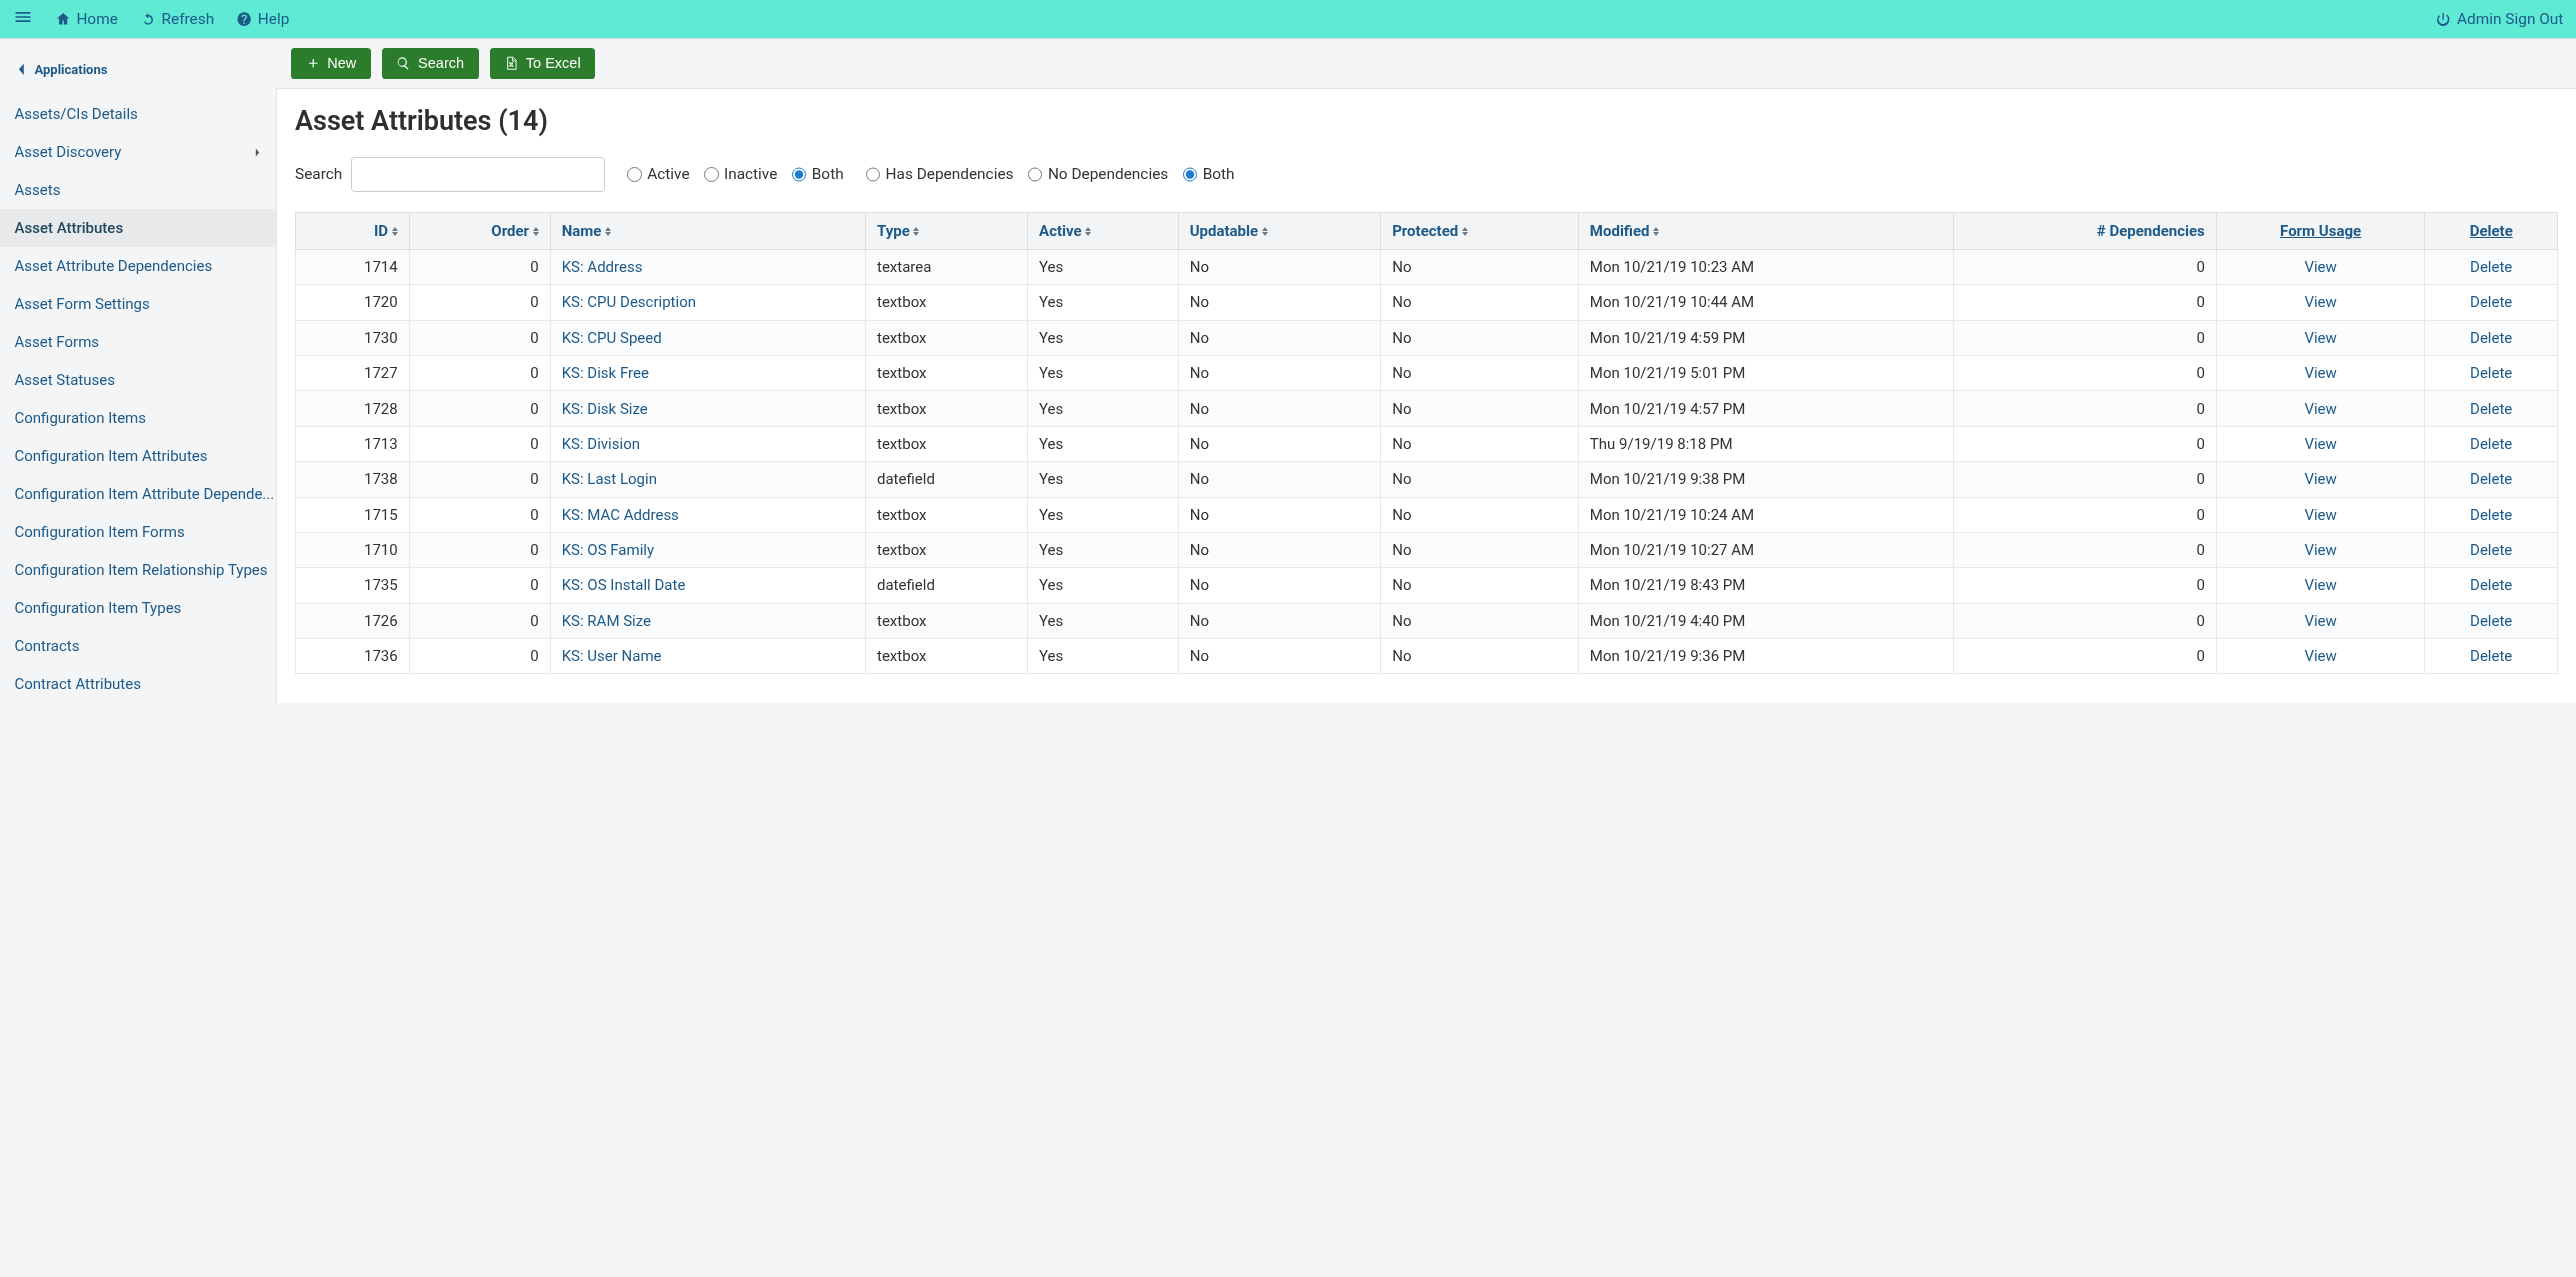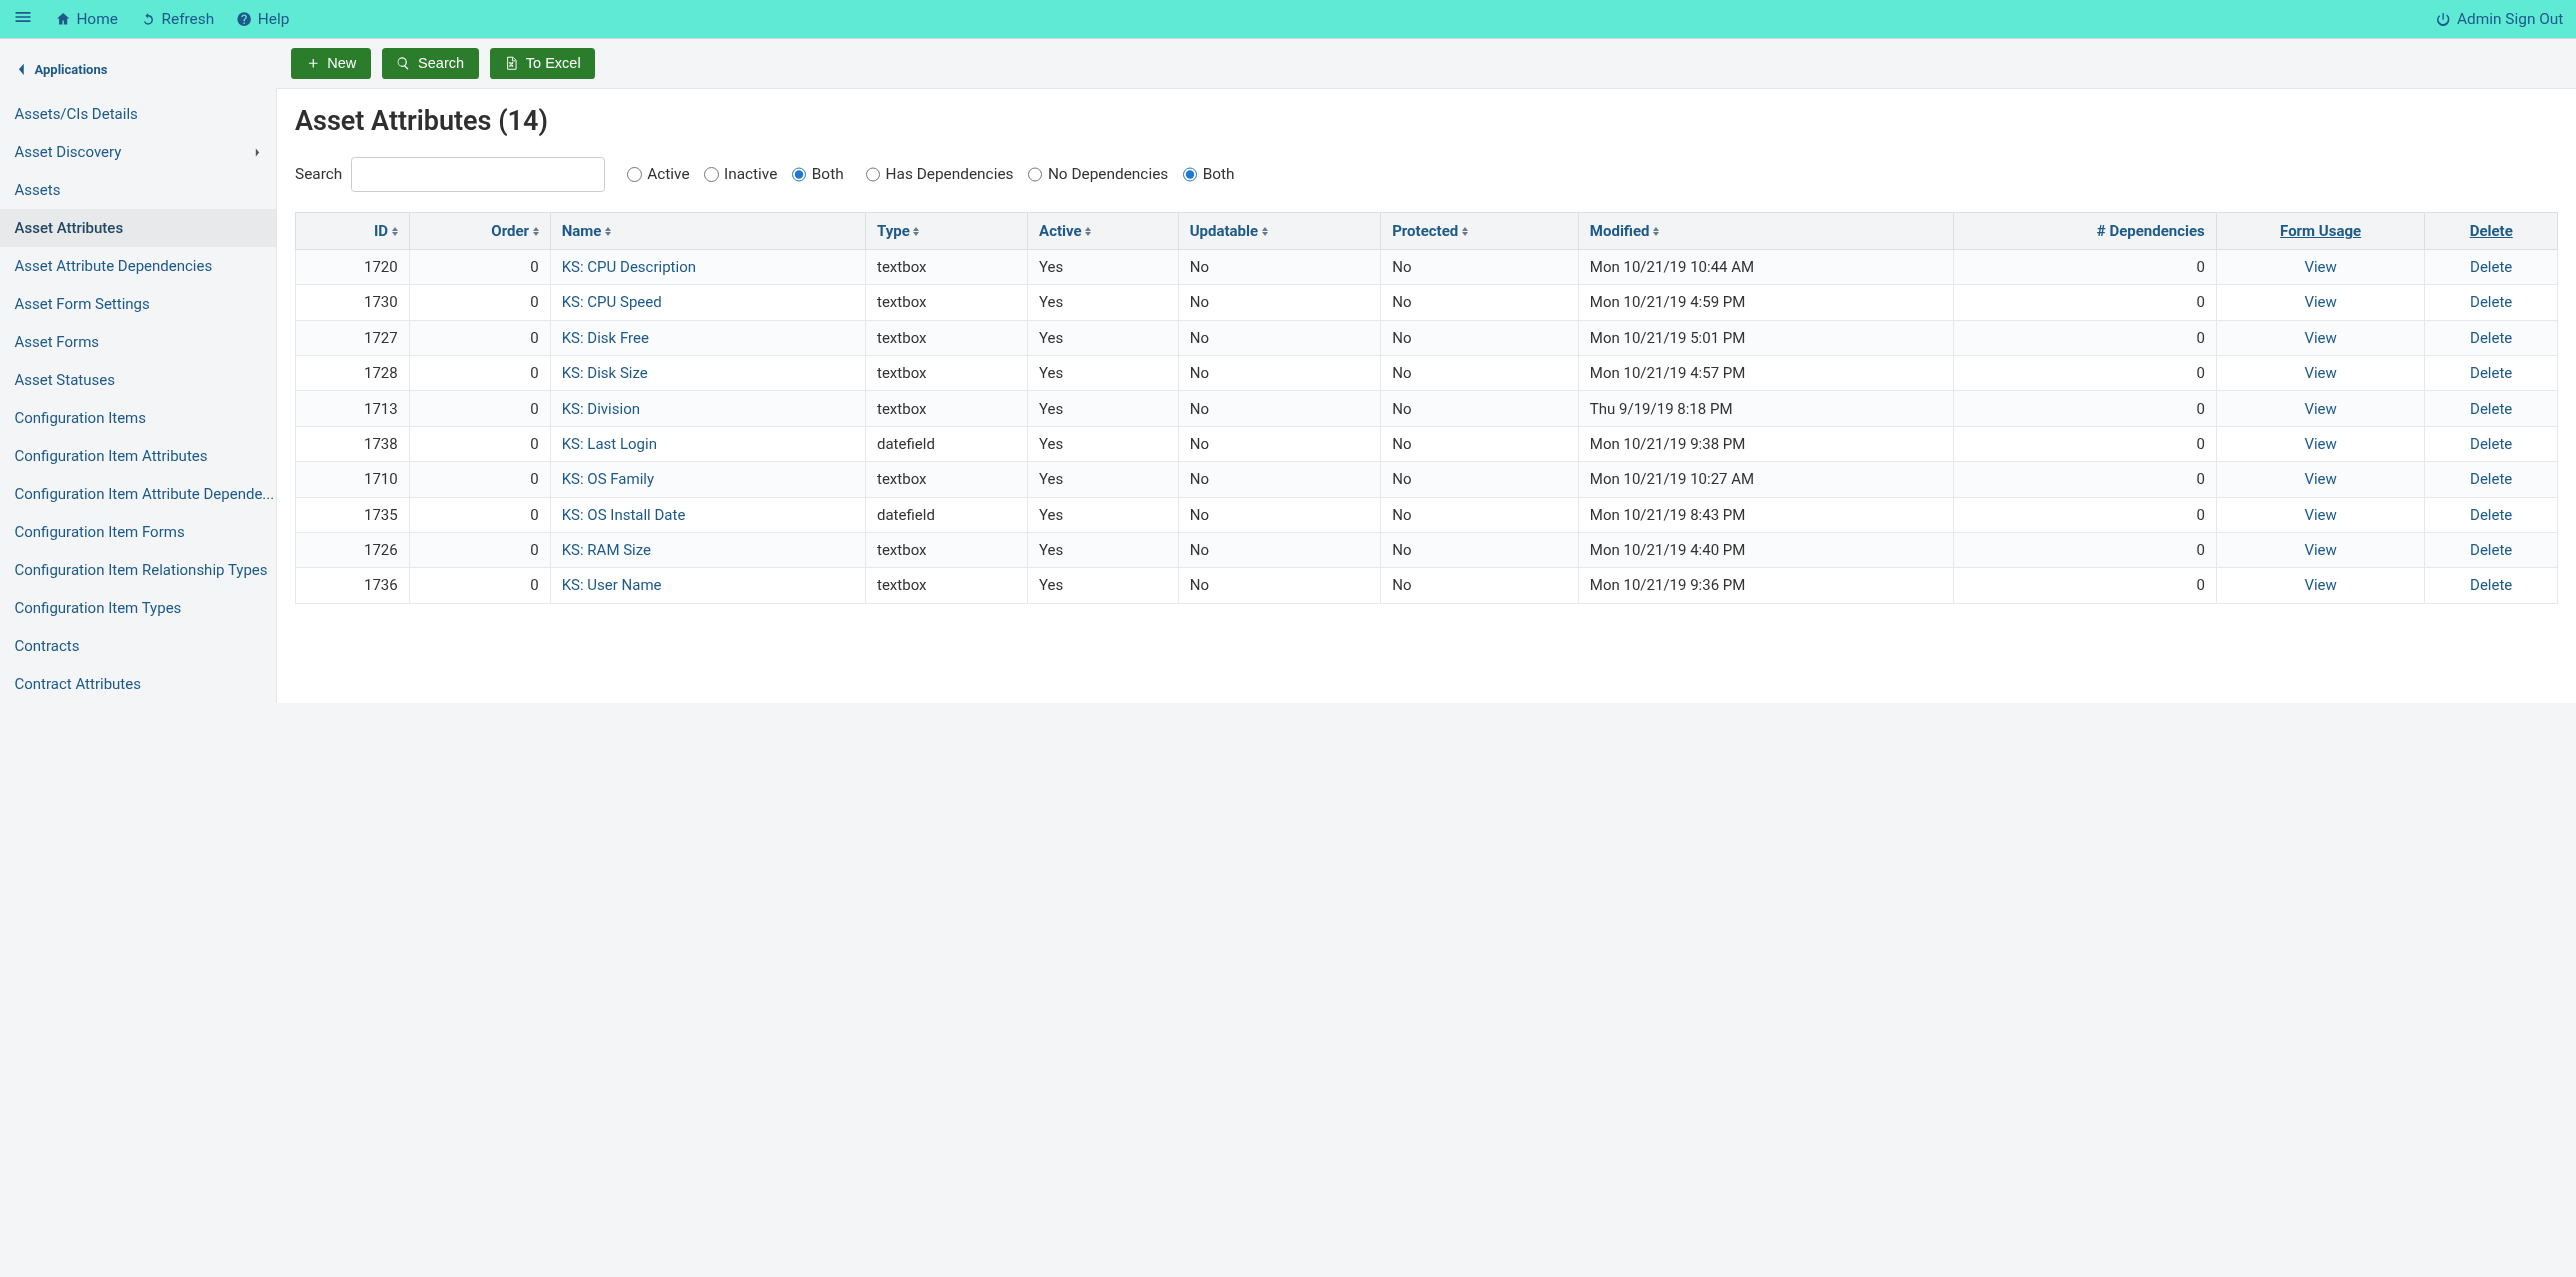--- a/index.html
+++ b/index.html
@@ -371,20 +371,33 @@
                 <span class="up"></span>
                 <span class="dn"></span>
               </span></th>
             <th class="r"><span># Dependencies</span></th>
             <th class="c"><span>Form Usage</span></th>
             <th class="c"><span>Delete</span></th>
           </tr>
         </thead>
       <tbody id="tbody">
           <tr>
+            <td class="r">1714</td>
+            <td class="r">0</td>
+            <td><a class="link">KS: Address</a></td>
+            <td>textarea</td>
+            <td>Yes</td>
+            <td>No</td>
+            <td>No</td>
+            <td>Mon 10/21/19 10:23 AM</td>
+            <td class="r">0</td>
+            <td class="c"><a class="link">View</a></td>
+            <td class="c"><a class="link">Delete</a></td>
+          </tr>
+          <tr>
             <td class="r">1720</td>
             <td class="r">0</td>
             <td><a class="link">KS: CPU Description</a></td>
             <td>textbox</td>
             <td>Yes</td>
             <td>No</td>
             <td>No</td>
             <td>Mon 10/21/19 10:44 AM</td>
             <td class="r">0</td>
             <td class="c"><a class="link">View</a></td>
@@ -444,20 +457,33 @@
           </tr>
           <tr>
             <td class="r">1738</td>
             <td class="r">0</td>
             <td><a class="link">KS: Last Login</a></td>
             <td>datefield</td>
             <td>Yes</td>
             <td>No</td>
             <td>No</td>
             <td>Mon 10/21/19 9:38 PM</td>
+            <td class="r">0</td>
+            <td class="c"><a class="link">View</a></td>
+            <td class="c"><a class="link">Delete</a></td>
+          </tr>
+          <tr>
+            <td class="r">1715</td>
+            <td class="r">0</td>
+            <td><a class="link">KS: MAC Address</a></td>
+            <td>textbox</td>
+            <td>Yes</td>
+            <td>No</td>
+            <td>No</td>
+            <td>Mon 10/21/19 10:24 AM</td>
             <td class="r">0</td>
             <td class="c"><a class="link">View</a></td>
             <td class="c"><a class="link">Delete</a></td>
           </tr>
           <tr>
             <td class="r">1710</td>
             <td class="r">0</td>
             <td><a class="link">KS: OS Family</a></td>
             <td>textbox</td>
             <td>Yes</td>

